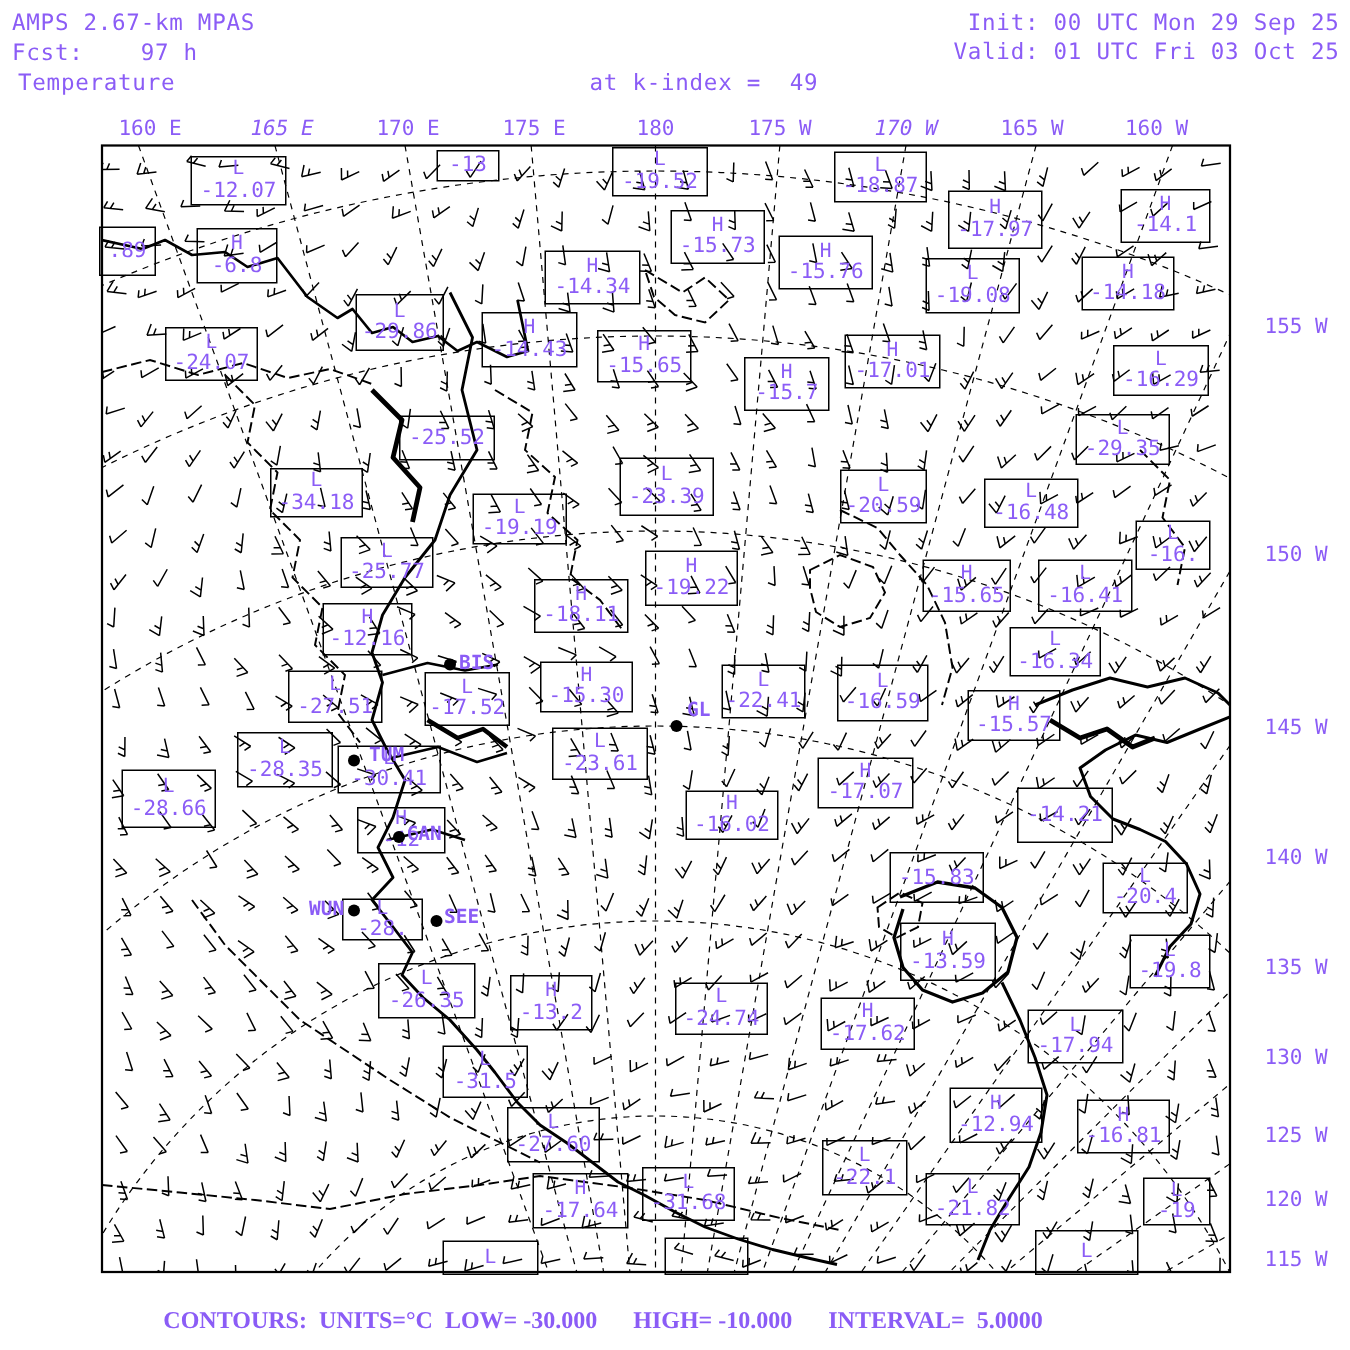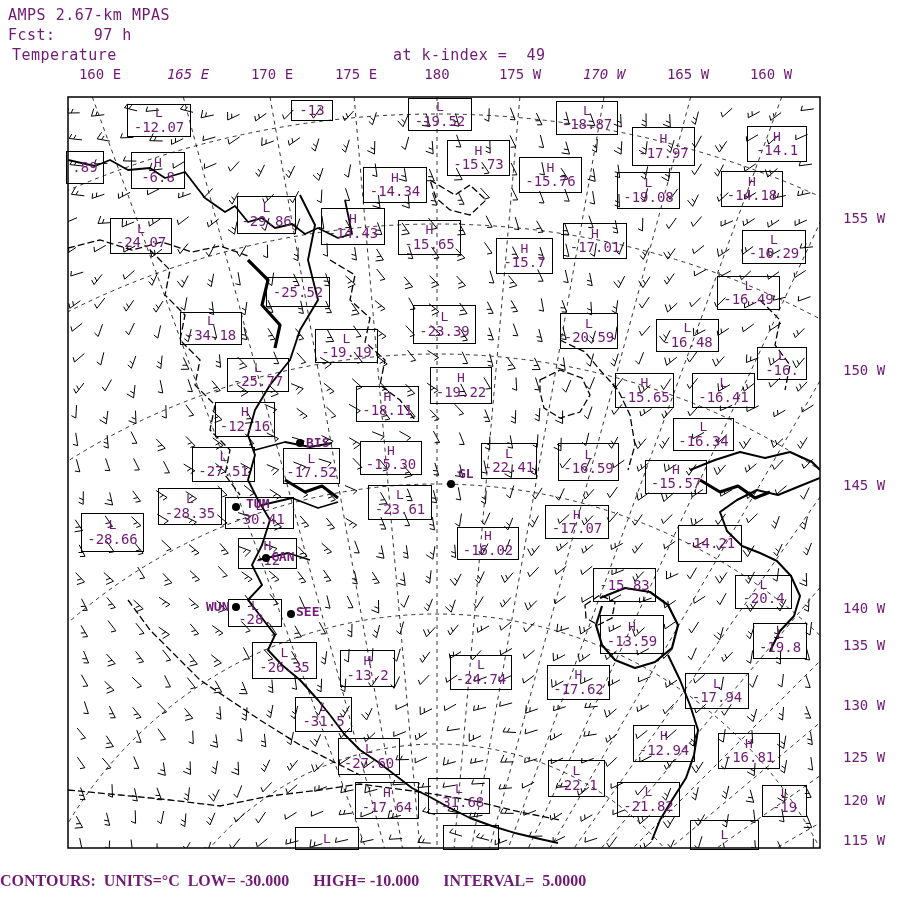--- a/index.html
+++ b/index.html
@@ -1,41 +1,43 @@
 <!DOCTYPE html>
 <html><head>
 <meta charset="utf-8">
 <style>
   html,body{margin:0;padding:0;background:#ffffff;}
   .page{position:relative;width:900px;height:900px;background:#fff;overflow:hidden;
-        font-family:"DejaVu Sans Mono",monospace;color:#701a75;}
+        font-family:"DejaVu Sans Mono",monospace;color:#8b5cf6;}
   .hdr{position:absolute;font-size:15px;letter-spacing:.5px;white-space:pre;}
   #map-svg{position:absolute;left:0;top:0;}
-  .axis-top{position:absolute;top:66px;transform:translateX(-50%);font-size:14px;white-space:pre;}
+  .axis-top{position:absolute;top:78px;transform:translateX(-50%);font-size:14px;white-space:pre;}
   .axis-right{position:absolute;left:843px;transform:translateY(-50%);font-size:14px;white-space:pre;}
   .hl-box{position:absolute;border:1px solid #000;display:flex;flex-direction:column;
           align-items:center;justify-content:center;line-height:1.05;
           font-size:14px;background:transparent;}
   .hl-box .lt{font-size:13px;}
   .hl-box .vl{white-space:nowrap;}
   .station{position:absolute;font-size:13px;font-weight:bold;white-space:nowrap;}
   .stdot{position:absolute;width:8px;height:8px;border-radius:50%;background:#000;
          transform:translate(-50%,-50%);}
-  .footer{position:absolute;left:0;top:872px;width:804px;text-align:left;
+  .footer{position:absolute;left:0;top:872px;width:804px;text-align:center;
           font-family:"Liberation Serif",serif;font-weight:bold;font-size:16px;white-space:pre;}
 </style>
 </head>
 <body>
 
 <div class="page">
 
   <div class="hdr" style="left:8px;top:6px">AMPS 2.67-km MPAS</div>
   <div class="hdr" style="left:8px;top:26px">Fcst:    97 h</div>
   <div class="hdr" style="left:12px;top:46px">Temperature</div>
   <div class="hdr" style="left:393px;top:46px">at k-index =  49</div>
+  <div class="hdr" style="right:7px;top:6px;text-align:right">Init: 00 UTC Mon 29 Sep 25</div>
+  <div class="hdr" style="right:7px;top:25px;text-align:right">Valid: 01 UTC Fri 03 Oct 25</div>
 
   <svg id="map-svg" width="900" height="900">
       <defs>
         <clipPath id="mc">
           <rect x="68" y="97" width="752" height="751"></rect>
         </clipPath>
       </defs>
       <g clip-path="url(#mc)" stroke="#000000" fill="none">
         <line x1="92.3" y1="97" x2="365.7" y2="848" stroke-width="0.8" stroke-dasharray="4,4"></line>
         <line x1="183.3" y1="97" x2="384.5" y2="848" stroke-width="0.8" stroke-dasharray="4,4"></line>
@@ -879,21 +881,21 @@
       <div class="axis-top" style="left: 437px;">180</div>
       <div class="axis-top" style="left: 520px;">175 W</div>
       <div class="axis-top" style="left: 604px; font-style: italic;">170 W</div>
       <div class="axis-top" style="left: 688px;">165 W</div>
       <div class="axis-top" style="left: 771px;">160 W</div>
     </div>
   <div id="right-axis">
       <div class="axis-right" style="top: 218px;">155 W</div>
       <div class="axis-right" style="top: 370px;">150 W</div>
       <div class="axis-right" style="top: 485px;">145 W</div>
-      <div class="axis-right" style="top: 572px; margin-top: 36px;">140 W</div>
+      <div class="axis-right" style="top: 572px;">140 W</div>
       <div class="axis-right" style="top: 645px;">135 W</div>
       <div class="axis-right" style="top: 705px;">130 W</div>
       <div class="axis-right" style="top: 757px;">125 W</div>
       <div class="axis-right" style="top: 800px;">120 W</div>
       <div class="axis-right" style="top: 840px;">115 W</div>
     </div>
   <div id="boxes">
       <div class="hl-box" style="left: 127px; top: 104px; width: 62px; height: 31px;">
         <span class="lt">L</span>
         <span class="vl">-12.07</span>
@@ -970,21 +972,21 @@
       </div>
       <div class="hl-box" style="left: 742px; top: 230px; width: 62px; height: 32px;">
         <span class="lt">L</span>
         <span class="vl">-16.29</span>
       </div>
       <div class="hl-box" style="left: 266px; top: 277px; width: 62px; height: 28px; text-align: right;">
         <span class="vl">-25.52</span>
       </div>
       <div class="hl-box" style="left: 717px; top: 276px; width: 61px; height: 32px;">
         <span class="lt">L</span>
-        <span class="vl">-16.49</span>
+        <span class="vl">-29.35</span>
       </div>
       <div class="hl-box" style="left: 560px; top: 313px; width: 56px; height: 34px;">
         <span class="lt">L</span>
         <span class="vl">-20.59</span>
       </div>
       <div class="hl-box" style="left: 413px; top: 305px; width: 61px; height: 37px;">
         <span class="lt">L</span>
         <span class="vl">-23.39</span>
       </div>
       <div class="hl-box" style="left: 180px; top: 312px; width: 60px; height: 31px;">

